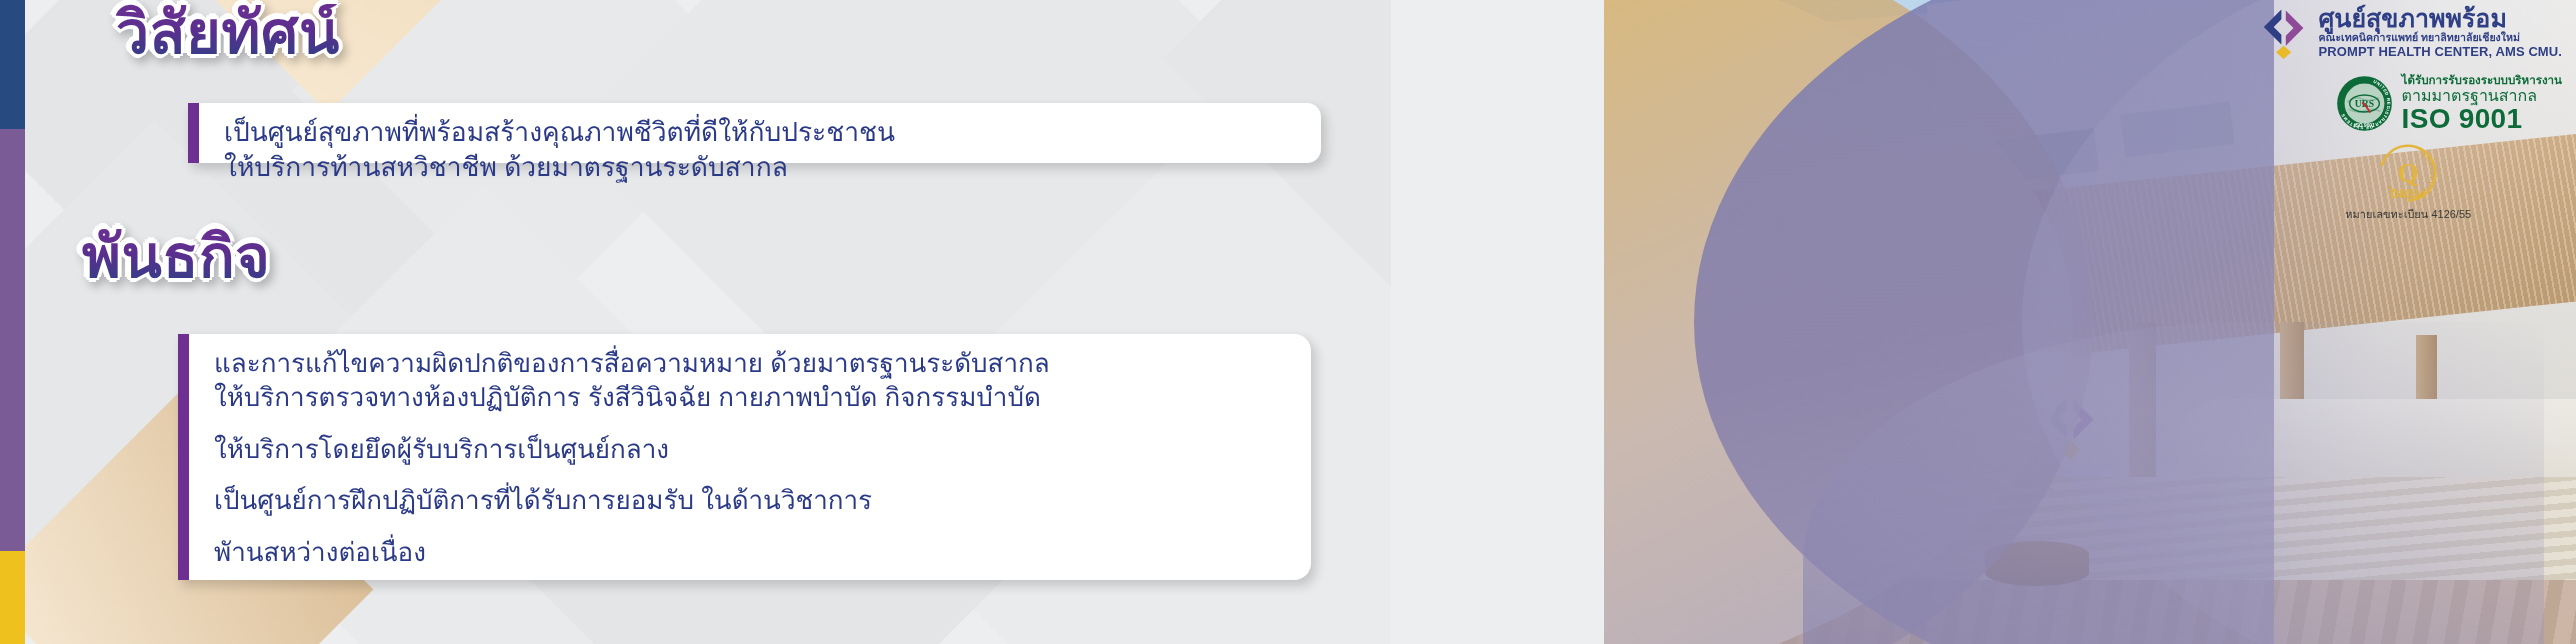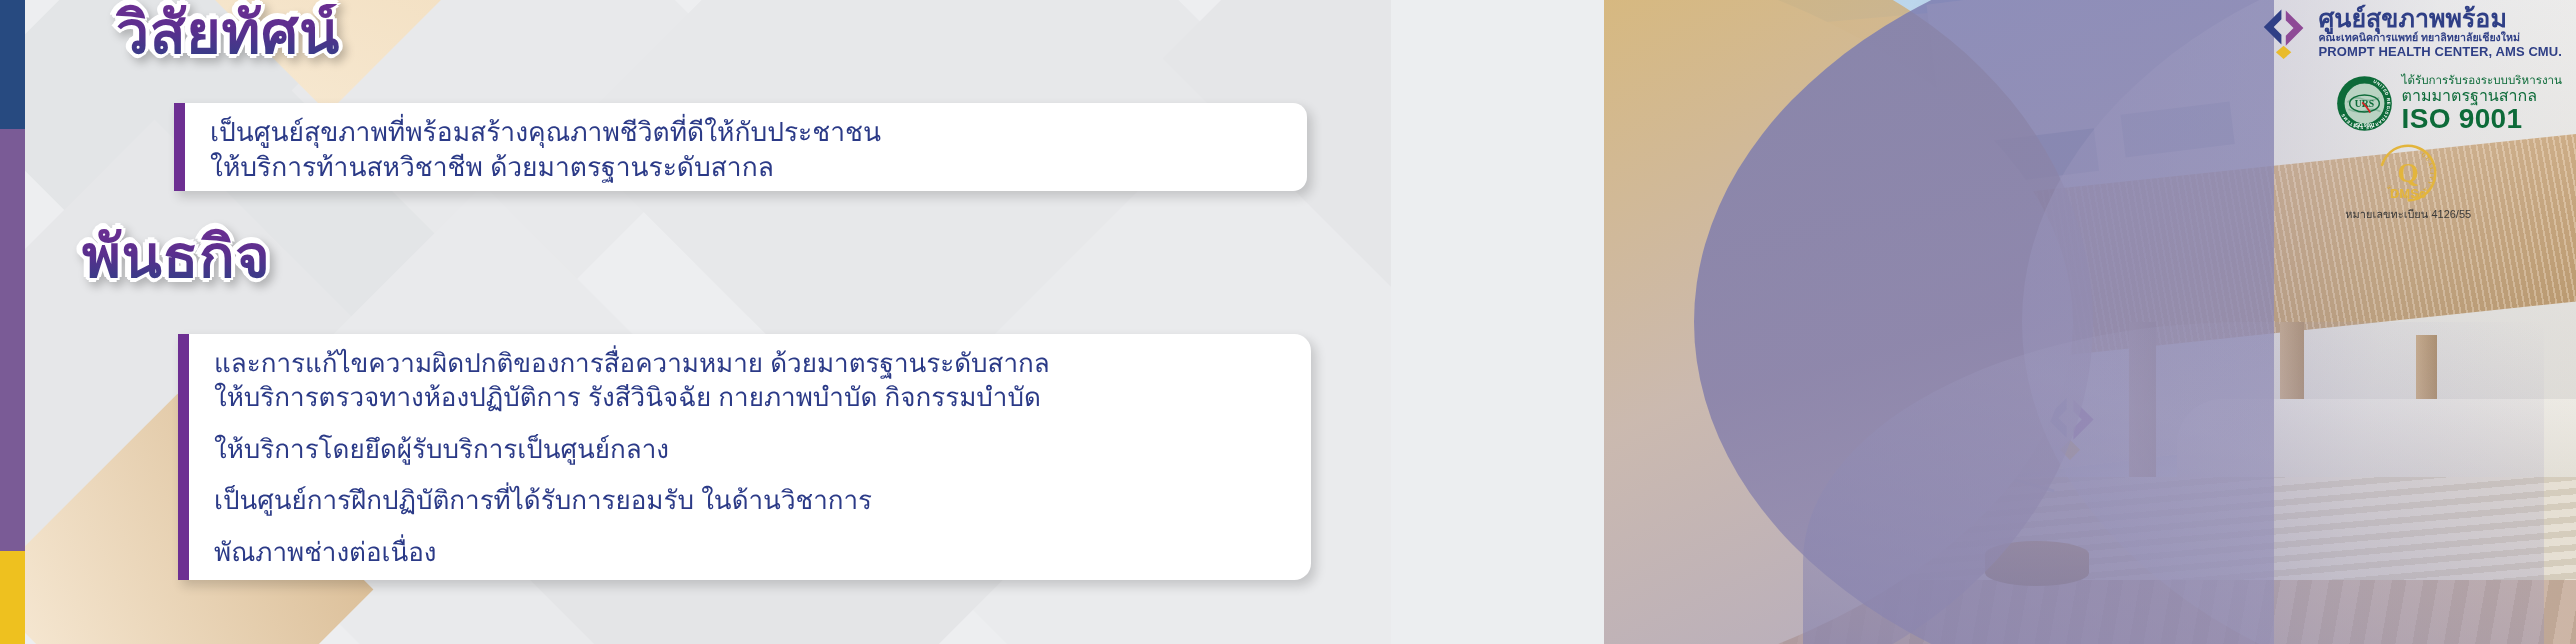--- a/index.html
+++ b/index.html
@@ -111,21 +111,21 @@
                     drop-shadow(4.5px 5.2px 4.5px rgba(0,0,0,.22)); }
   #h-vision  { left:82px; top:3.9px;margin-left:34px; }
   #h-mission { left:82px; top:228px; }
 
   
   .card { position:absolute; z-index:7; background:#ffffff;
           box-shadow:4.5px 5.8px 10.3px rgba(0,0,0,.16); }
   .card::before { content:""; position:absolute; left:0; top:0; bottom:0; width:11px;
                   background:#6d2f92; }
   .card-inner { padding:11.6px 36px 11.6px 36px; }
-  #card-vision  { left:174px; top:103px; width:1133px; height:88px;
+  #card-vision  { left:188px; top:103px; width:1133px; height:60px;
                   border-radius:0 14px 14px 0; }
   #card-mission { left:178px; top:334px; width:1133px; height:246px;
                   border-radius:0 16.7px 16.7px 0; }
 
   .line { color:#2b3a87; font-size:26.4px; line-height:1.34; white-space:nowrap;
           font-weight:500; }
   #card-mission .line { font-size:26px; }
   .line .em { font-weight:400; }
   .gap { height:16.7px; }
 
@@ -137,21 +137,21 @@
   .brand-mark { width:55px; height:55px; position:relative; flex:0 0 auto; }
   .brand-text { text-align:left; }
   .brand-th { font-size:25px; font-weight:700; color:#2f3f86; line-height:1.02; }
   .brand-sub { font-size:10.6px; font-weight:700; color:#2f3f86; line-height:1.22; white-space:nowrap; }
   .brand-en { font-size:13px; font-weight:700; color:#2f3f86; line-height:1.18;
               letter-spacing:0.1px; white-space:nowrap; }
 
   .iso-row { display:flex; align-items:center; gap:8.4px; margin-top:14px; }
   .iso-seal { width:57px; height:57px; flex:0 0 auto; }
   .iso-text { text-align:left; color:#0d6b39; }
-  .iso-l1 { font-size:11.6px; font-weight:400; line-height:1.08; }
+  .iso-l1 { font-size:11.6px; font-weight:700; line-height:1.08; }
   .iso-l2 { font-size:16px; font-weight:400; line-height:1.12; }
   .iso-l3 { font-size:28px; font-weight:800; line-height:1.02; letter-spacing:0.3px; }
 
   .dmsc-row { margin-top:9px; display:flex; flex-direction:column; align-items:center;
               width:100%; }
   .dmsc-seal { width:62px; height:62px; }
   .dmsc-cap { font-size:11px; color:#3a3a3a; margin-top:1.3px; white-space:nowrap; }
 </style>
 </head>
 <body>
@@ -226,21 +226,21 @@
 
   <div class="card" id="card-mission">
     <div class="card-inner">
       <div class="line"><span>และการแก้ไขความผิดปกติของการสื่อความหมาย ด้วย</span><span class="em">มาตรฐานระดับสากล</span></div>
       <div class="line"><span>ให้บริการตรวจทางห้องปฏิบัติการ รังสีวินิจฉัย กายภาพบำบัด กิจกรรมบำบัด</span></div>
       <div class="gap"></div>
       <div class="line"><span>ให้บริการโดยยึดผู้รับบริการเป็นศูนย์กลาง</span></div>
       <div class="gap"></div>
       <div class="line"><span>เป็นศูนย์การฝึกปฏิบัติการที่ได้รับการยอมรับ ในด้านวิชาการ</span></div>
       <div class="gap"></div>
-      <div class="line"><span>พัณภาพช่างต่อเนื่อง</span></div>
+      <div class="line"><span>พัานสหว่างต่อเนื่อง</span></div>
     </div>
   </div>
 
   <div class="identity">
 
     <div class="brand">
       <div class="brand-mark">
         <svg viewBox="0 0 100 100" width="55" height="55" aria-hidden="true">
           <path d="M48 8 L16 40 L48 72 L48 54 L34 40 L48 26 Z" fill="#2f3f86"></path>
           <path d="M56 10 L88 42 L56 74 L56 56 L70 42 L56 28 Z" fill="#8e4a96"></path>

